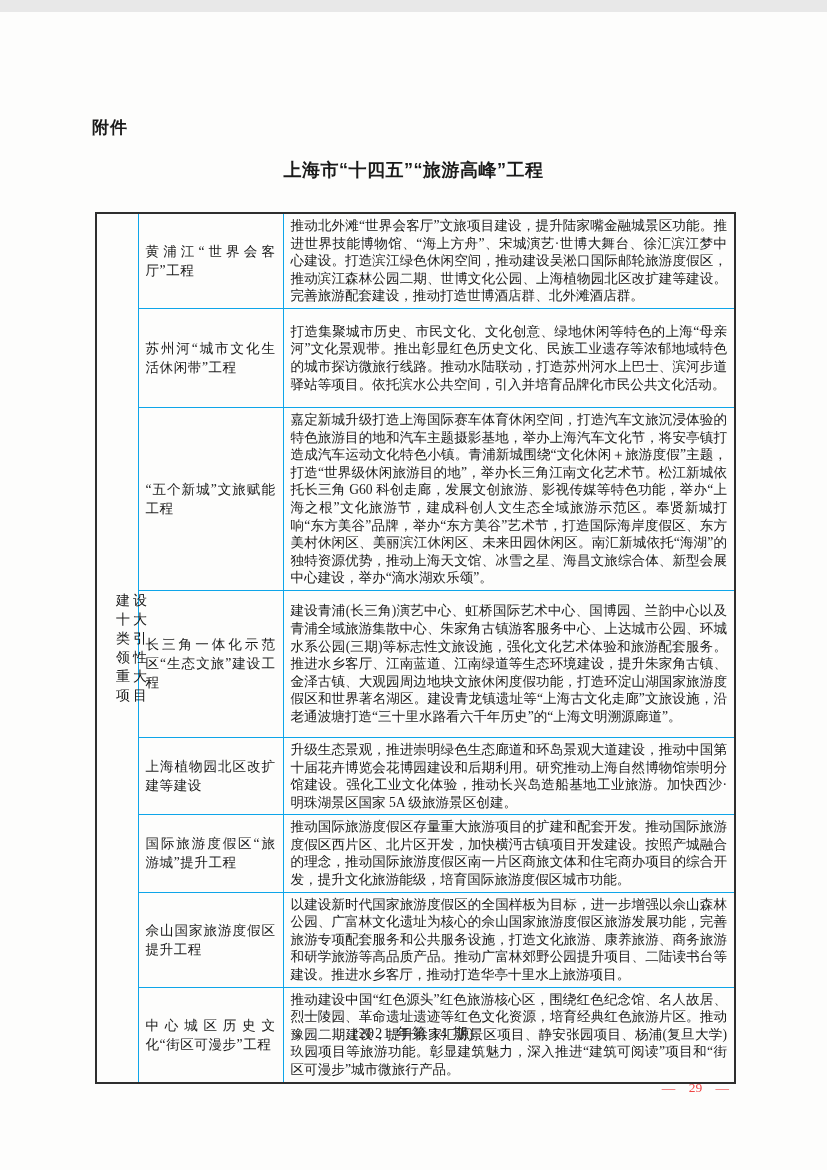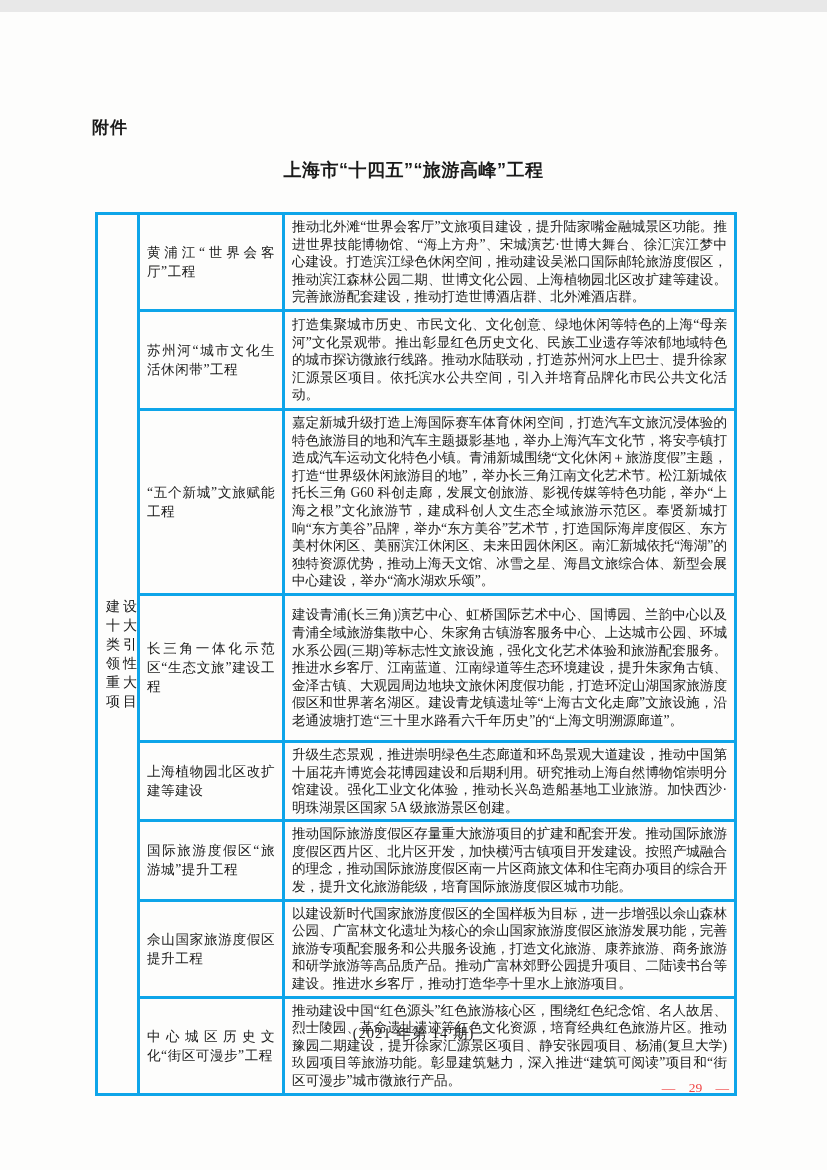--- a/index.html
+++ b/index.html
@@ -40,34 +40,34 @@
     top: 200px;
     width: 639px;
   }
   table.projects {
     width: 100%;
     border-collapse: collapse;
     border: 2px solid #2e2e2e;
     table-layout: fixed;
   }
   table.projects td {
-    border: 3px solid #0ea5e9;
+    border: 1px solid #0ea5e9;
     vertical-align: middle;
   }
   col.c-category { width: 42px; }
   col.c-name     { width: 145px; }
   col.c-desc     { width: 452px; }
   td.category-cell {
     text-align: center;
     font-size: 14px;
     padding: 2px 0;
   }
   td.category-cell .cat-line {
     letter-spacing: 3px;
-    padding-left: 8px;   
+    padding-left: 19px;   
     line-height: 19px;
     white-space: nowrap;
   }
   td.name-cell {
     padding: 16px 7px;
     font-size: 13.6px;
     line-height: 19px;
     text-align: justify;
     letter-spacing: 0.5px;
   }
@@ -127,21 +127,21 @@
               <div class="cat-line">类引</div>
               <div class="cat-line">领性</div>
               <div class="cat-line">重大</div>
               <div class="cat-line">项目</div>
             </td>
             <td class="name-cell">黄浦江“世界会客厅”工程</td>
             <td class="desc-cell">推动北外滩“世界会客厅”文旅项目建设，提升陆家嘴金融城景区功能。推进世界技能博物馆、“海上方舟”、宋城演艺·世博大舞台、徐汇滨江梦中心建设。打造滨江绿色休闲空间，推动建设吴淞口国际邮轮旅游度假区，推动滨江森林公园二期、世博文化公园、上海植物园北区改扩建等建设。完善旅游配套建设，推动打造世博酒店群、北外滩酒店群。</td>
           </tr>
           <tr class="r1">
             <td class="name-cell">苏州河“城市文化生活休闲带”工程</td>
-            <td class="desc-cell">打造集聚城市历史、市民文化、文化创意、绿地休闲等特色的上海“母亲河”文化景观带。推出彰显红色历史文化、民族工业遗存等浓郁地域特色的城市探访微旅行线路。推动水陆联动，打造苏州河水上巴士、提升徐家汇源景区项目。依托滨水公共空间，引入并培育品牌化市民公共文化活动。</td>
+            <td class="desc-cell">打造集聚城市历史、市民文化、文化创意、绿地休闲等特色的上海“母亲河”文化景观带。推出彰显红色历史文化、民族工业遗存等浓郁地域特色的城市探访微旅行线路。推动水陆联动，打造苏州河水上巴士、滨河步道驿站等项目。依托滨水公共空间，引入并培育品牌化市民公共文化活动。</td>
           </tr>
           <tr class="r2">
             <td class="name-cell">“五个新城”文旅赋能工程</td>
             <td class="desc-cell">嘉定新城升级打造上海国际赛车体育休闲空间，打造汽车文旅沉浸体验的特色旅游目的地和汽车主题摄影基地，举办上海汽车文化节，将安亭镇打造成汽车运动文化特色小镇。青浦新城围绕“文化休闲＋旅游度假”主题，打造“世界级休闲旅游目的地”，举办长三角江南文化艺术节。松江新城依托长三角 G60 科创走廊，发展文创旅游、影视传媒等特色功能，举办“上海之根”文化旅游节，建成科创人文生态全域旅游示范区。奉贤新城打响“东方美谷”品牌，举办“东方美谷”艺术节，打造国际海岸度假区、东方美村休闲区、美丽滨江休闲区、未来田园休闲区。南汇新城依托“海湖”的独特资源优势，推动上海天文馆、冰雪之星、海昌文旅综合体、新型会展中心建设，举办“滴水湖欢乐颂”。</td>
           </tr>
           <tr class="r3">
             <td class="name-cell">长三角一体化示范区“生态文旅”建设工程</td>
             <td class="desc-cell">建设青浦(长三角)演艺中心、虹桥国际艺术中心、国博园、兰韵中心以及青浦全域旅游集散中心、朱家角古镇游客服务中心、上达城市公园、环城水系公园(三期)等标志性文旅设施，强化文化艺术体验和旅游配套服务。推进水乡客厅、江南蓝道、江南绿道等生态环境建设，提升朱家角古镇、金泽古镇、大观园周边地块文旅休闲度假功能，打造环淀山湖国家旅游度假区和世界著名湖区。建设青龙镇遗址等“上海古文化走廊”文旅设施，沿老通波塘打造“三十里水路看六千年历史”的“上海文明溯源廊道”。</td>
           </tr>
           <tr class="r4">

